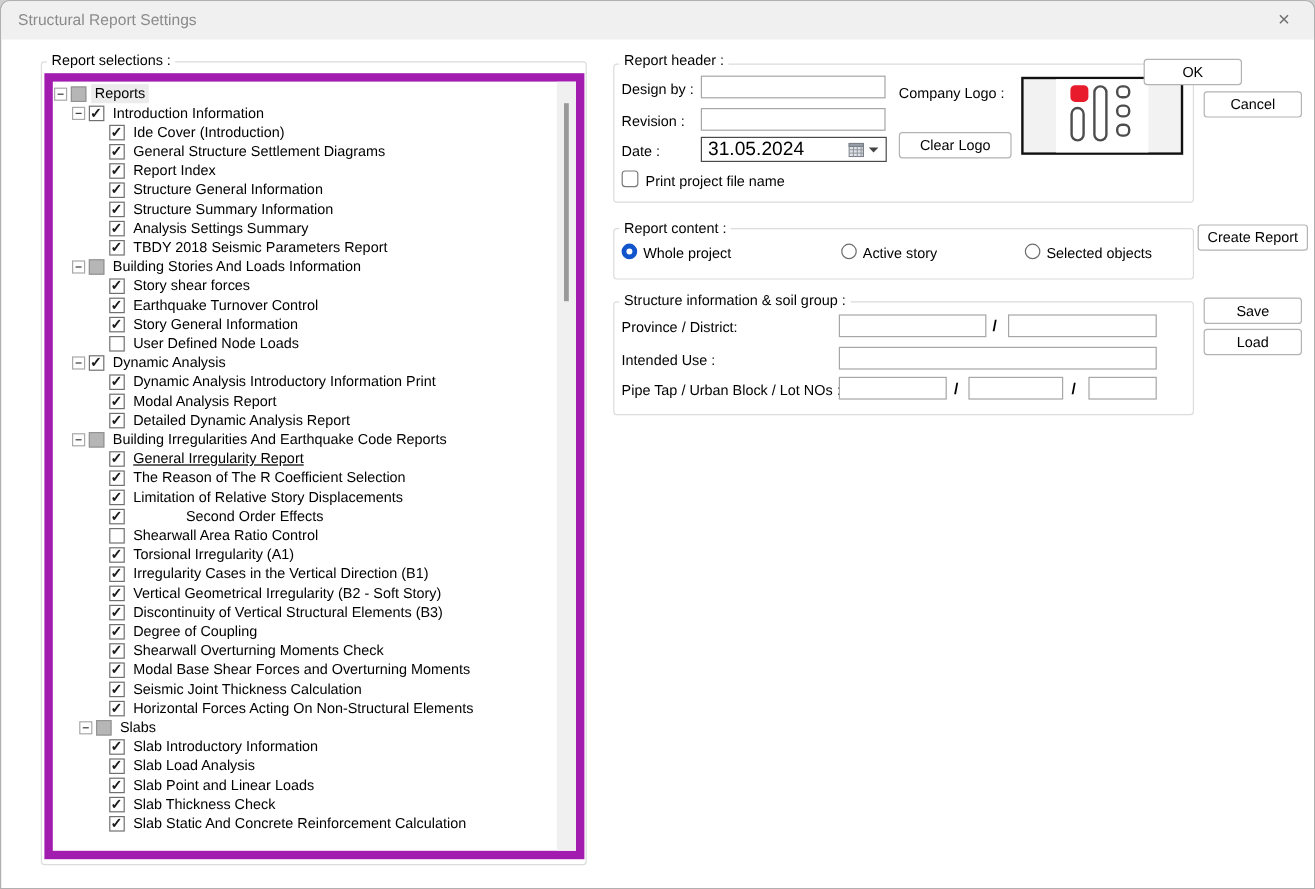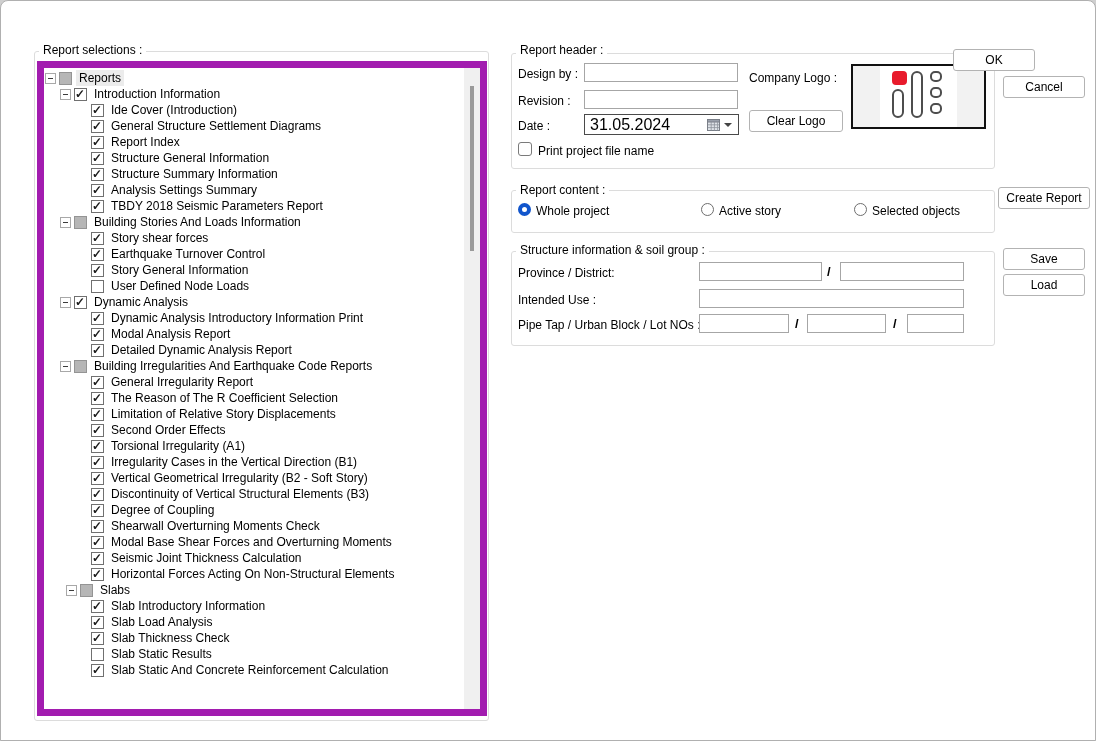--- a/index.html
+++ b/index.html
@@ -50,20 +50,24 @@
   .radio{position:absolute;width:13px;height:13px;border-radius:50%;}
   .radio.on{background:#fff;border:4px solid #1155cc;}
   .radio.off{background:#fff;border:1px solid #6e6e6e;}
   .slash{position:absolute;font-size:13px;font-weight:bold;}
 </style>
 </head>
 <body>
 
 <div class="dialog">
 
+  <div class="titlebar">
+    <div class="title">Structural Report Settings</div>
+    <div class="close">×</div>
+  </div>
 
   <div class="groupbox" style="left:33px;top:50px;width:455px;height:670px;"></div>
   <div class="grouplabel" style="left:38px;top:42px;">Report selections :</div>
 
   <div class="treebox">
     <div class="treecontent" id="tree-root">
         <div class="trow selected">
           <div class="expander"></div>
           <div class="cb indeterminate"></div>
           <div class="tlabel">Reports</div>
@@ -137,35 +141,39 @@
         </div>
         <div class="trow" style="padding-left: 46px;">
           <div class="cb checked"></div>
           <div class="tlabel">Detailed Dynamic Analysis Report</div>
         </div>
         <div class="trow" style="padding-left: 15px;">
           <div class="expander"></div>
           <div class="cb indeterminate"></div>
           <div class="tlabel">Building Irregularities And Earthquake Code Reports</div>
         </div>
-        <div class="trow" style="padding-left: 46px;">
+        <div class="trow" style="padding-left: 46px; text-decoration: underline;">
           <div class="cb checked"></div>
           <div class="tlabel">General Irregularity Report</div>
         </div>
         <div class="trow" style="padding-left: 46px;">
           <div class="cb checked"></div>
           <div class="tlabel">The Reason of The R Coefficient Selection</div>
         </div>
         <div class="trow" style="padding-left: 46px;">
           <div class="cb checked"></div>
           <div class="tlabel">Limitation of Relative Story Displacements</div>
         </div>
-        <div class="trow" style="padding-left: 46px;">
+        <div class="trow" style="padding-left: 46px; gap: 44px;">
           <div class="cb checked"></div>
           <div class="tlabel">Second Order Effects</div>
+        </div>
+        <div class="trow" style="padding-left: 46px;">
+          <div class="cb unchecked"></div>
+          <div class="tlabel">Shearwall Area Ratio Control</div>
         </div>
         <div class="trow" style="padding-left: 46px;">
           <div class="cb checked"></div>
           <div class="tlabel">Torsional Irregularity (A1)</div>
         </div>
         <div class="trow" style="padding-left: 46px;">
           <div class="cb checked"></div>
           <div class="tlabel">Irregularity Cases in the Vertical Direction (B1)</div>
         </div>
         <div class="trow" style="padding-left: 46px;">
@@ -204,25 +212,25 @@
         <div class="trow" style="padding-left: 46px;">
           <div class="cb checked"></div>
           <div class="tlabel">Slab Introductory Information</div>
         </div>
         <div class="trow" style="padding-left: 46px;">
           <div class="cb checked"></div>
           <div class="tlabel">Slab Load Analysis</div>
         </div>
         <div class="trow" style="padding-left: 46px;">
           <div class="cb checked"></div>
+          <div class="tlabel">Slab Point and Linear Loads</div>
+        </div>
+        <div class="trow" style="padding-left: 46px;">
+          <div class="cb checked"></div>
           <div class="tlabel">Slab Thickness Check</div>
-        </div>
-        <div class="trow" style="padding-left: 46px;">
-          <div class="cb unchecked"></div>
-          <div class="tlabel">Slab Static Results</div>
         </div>
         <div class="trow" style="padding-left: 46px;">
           <div class="cb checked"></div>
           <div class="tlabel">Slab Static And Concrete Reinforcement Calculation</div>
         </div>
       </div>
     <div class="scrolltrack">
       <div class="scrollthumb"></div>
     </div>
   </div>

